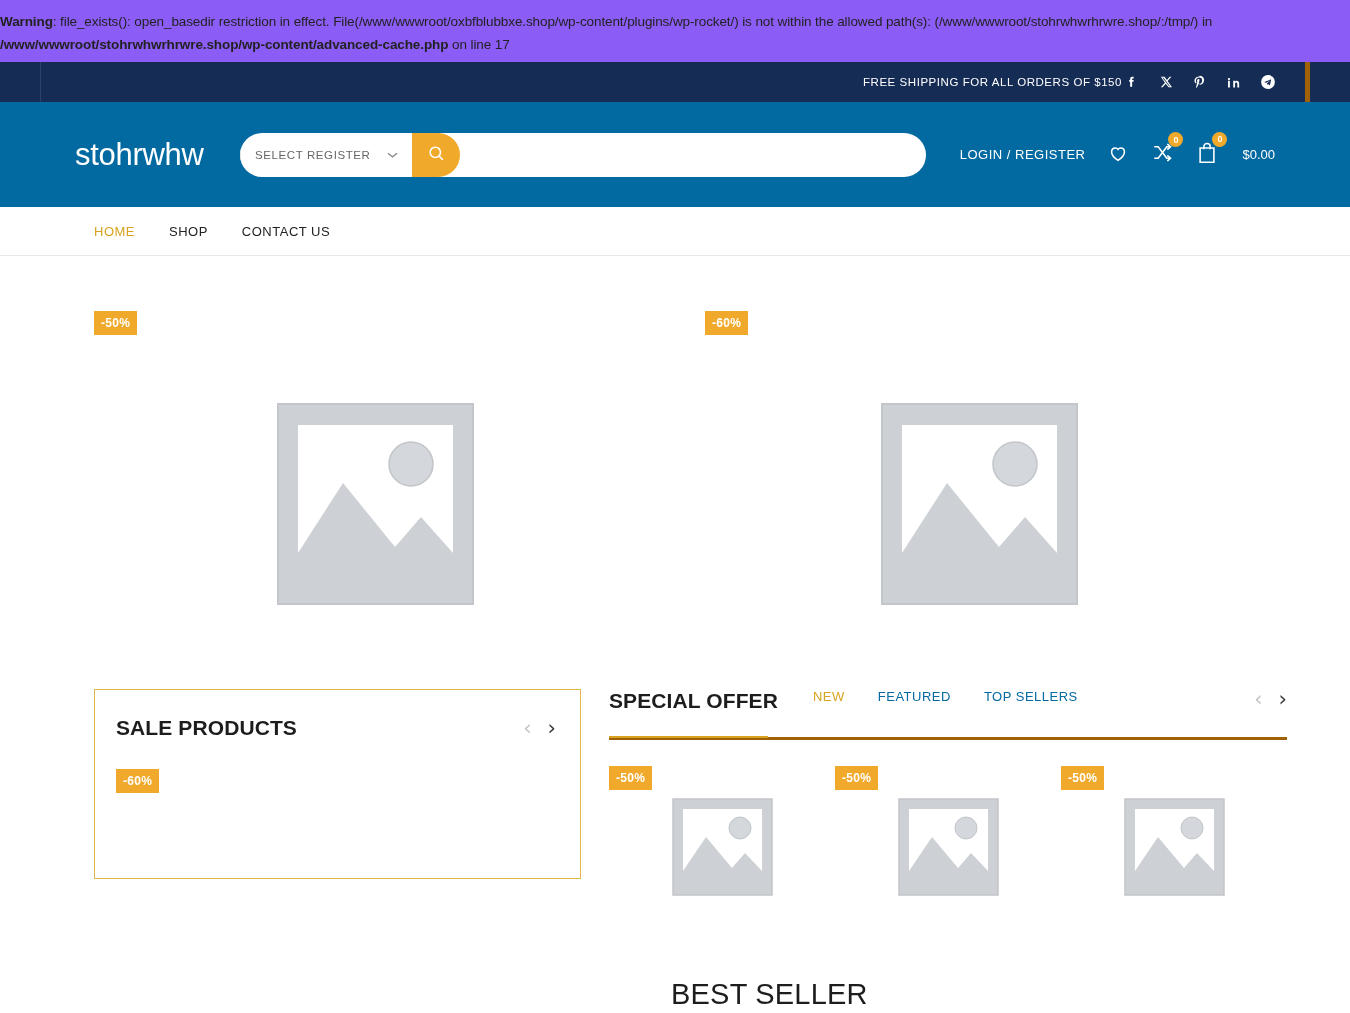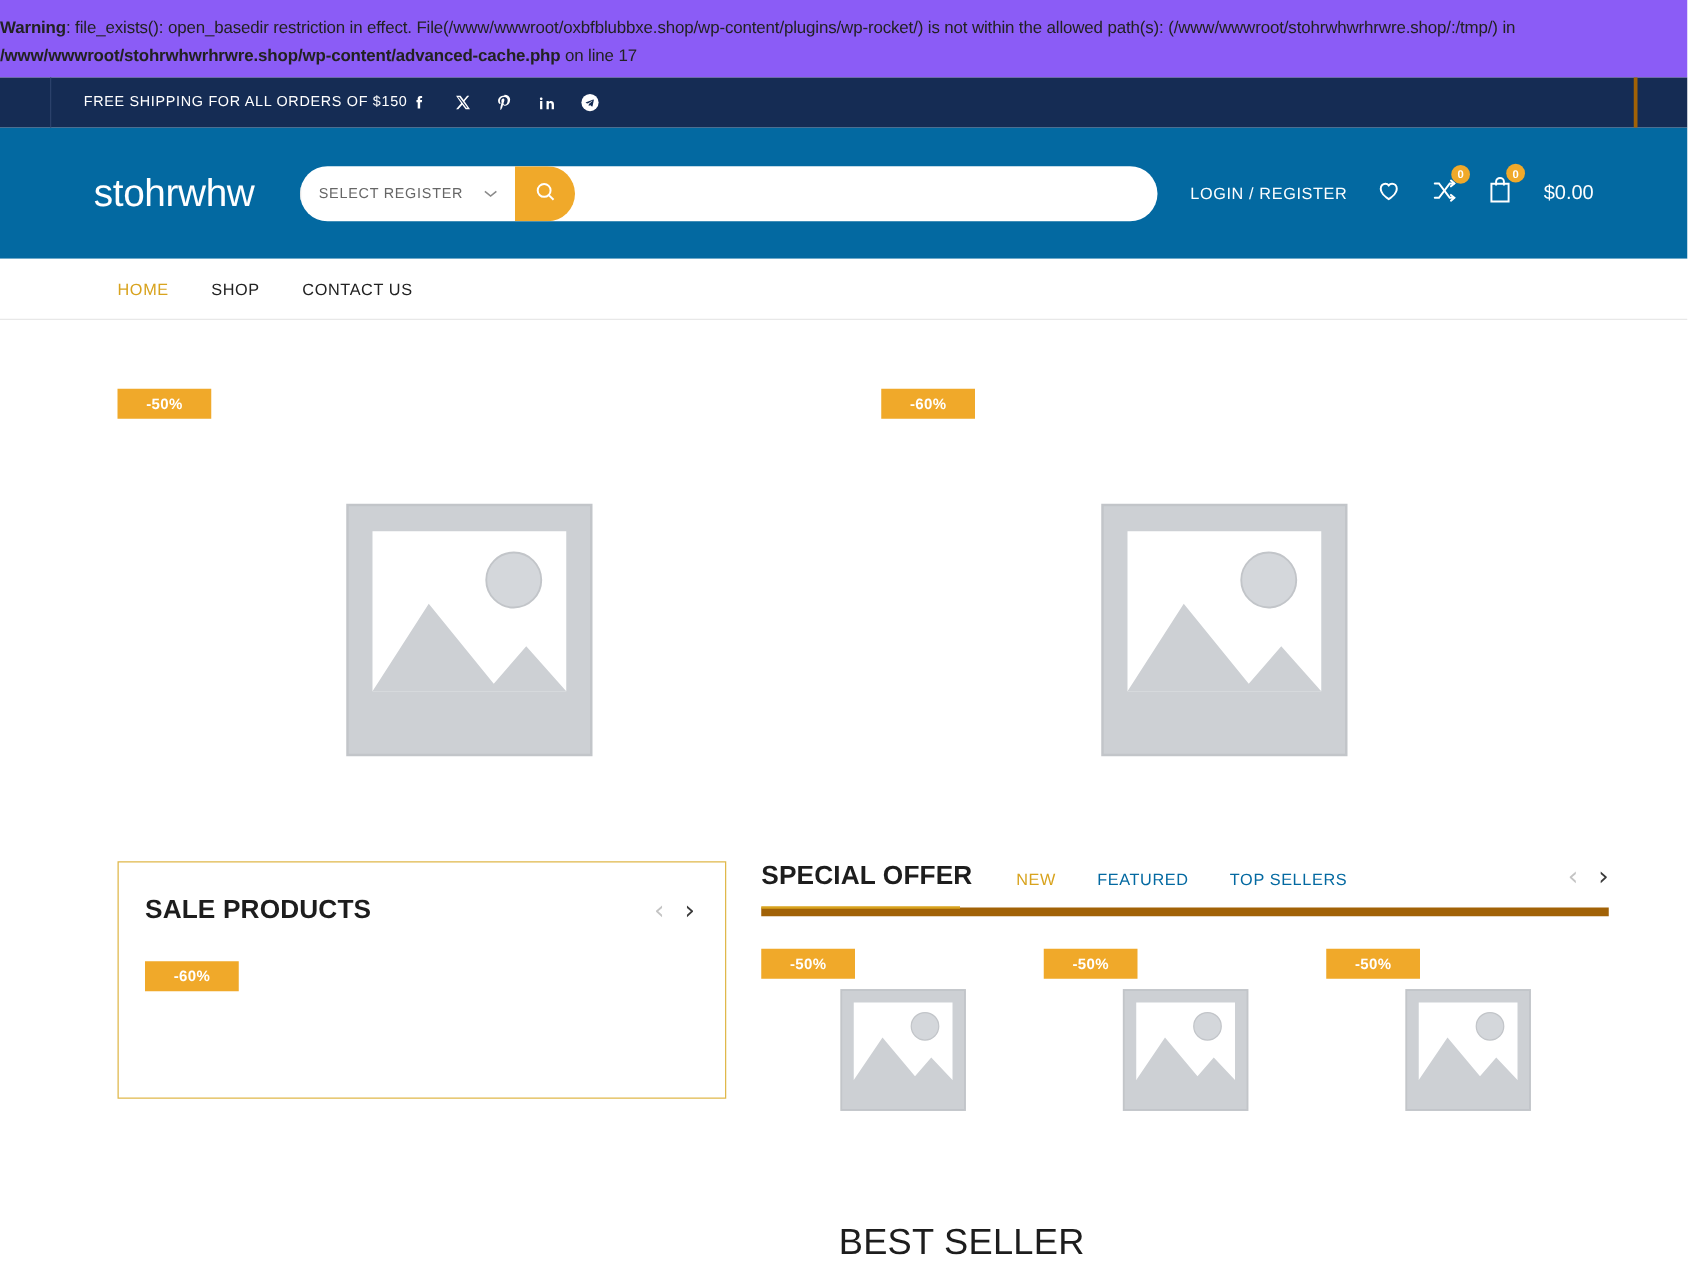--- a/index.html
+++ b/index.html
@@ -29,23 +29,23 @@
     display: flex;
     align-items: center;
     position: relative;
   }
   .topbar-inner {
     width: 1270px;
     margin: 12px auto;
     height: 40px;
     display: flex;
     align-items: center;
-    justify-content: flex-start;
+    justify-content: flex-end;
     border-left: 1px solid #2b416a;
-    border-right: 3px solid #a16207;
+    border-right: 5px solid #a16207;
     padding: 0 0 0 26px;
   }
   .shipping-msg {
     color: #ffffff;
     font-size: 11.5px;
     letter-spacing: 0.55px;
     font-weight: 400;
     white-space: nowrap;
   }
   .socials { display: flex; align-items: center; gap: 15px; padding-right: 28px; }
@@ -149,21 +149,21 @@
     top: -9px; right: -9px;
     background: #f0a92a;
     color: #ffffff;
     font-size: 9px;
     width: 15px; height: 15px;
     border-radius: 50%;
     display: flex; align-items: center; justify-content: center;
     font-weight: 600;
   }
   .cart-total {
-    font-size: 16px;
+    font-size: 13px;
     color: #ffffff;
     font-weight: 500;
     margin-left: 2px;
   }
 
   
   .navbar {
     height: 49px;
     background: #ffffff;
     border-bottom: 1px solid #e8e8e8;
@@ -190,21 +190,21 @@
   .nav-item.active { color: #d8a31e; }
 
   
   .content { width: 1200px; margin: 0 auto; position: relative; }
 
   .badge-sale {
     background: #f0a92a;
     color: #ffffff;
     font-size: 12px;
     font-weight: 600;
-    padding: 5px 23px;
+    padding: 5px 7px;
     display: inline-block;
     letter-spacing: 0.3px;
   }
 
   .hero-row { display: flex; padding-top: 55px; }
   .hero-col { width: 600px; position: relative; }
   .hero-col.second { padding-left: 8px; }
   .hero-badge-wrap { padding-left: 19px; }
   .hero-badge-wrap.second { padding-left: 22px; }
   .placeholder-wrap {
@@ -266,23 +266,23 @@
   .sale-card-body { padding: 29px 0 0 21px; }
 
   
   .special {
     margin-left: 28px;
     width: 678px;
     flex: none;
   }
   .special-head {
     display: flex;
-    align-items: flex-end;
-    border-bottom: 7px solid #a16207;
-    padding-bottom: 11px;
+    align-items: flex-start;
+    border-bottom: 3px solid #a16207;
+    padding-bottom: 22px;
     position: relative;
   }
   .special-title {
     font-size: 21px;
     font-weight: 700;
     color: #1d1d1d;
     letter-spacing: 0.1px;
     padding-bottom: 2px;
   }
   .special-underline {

